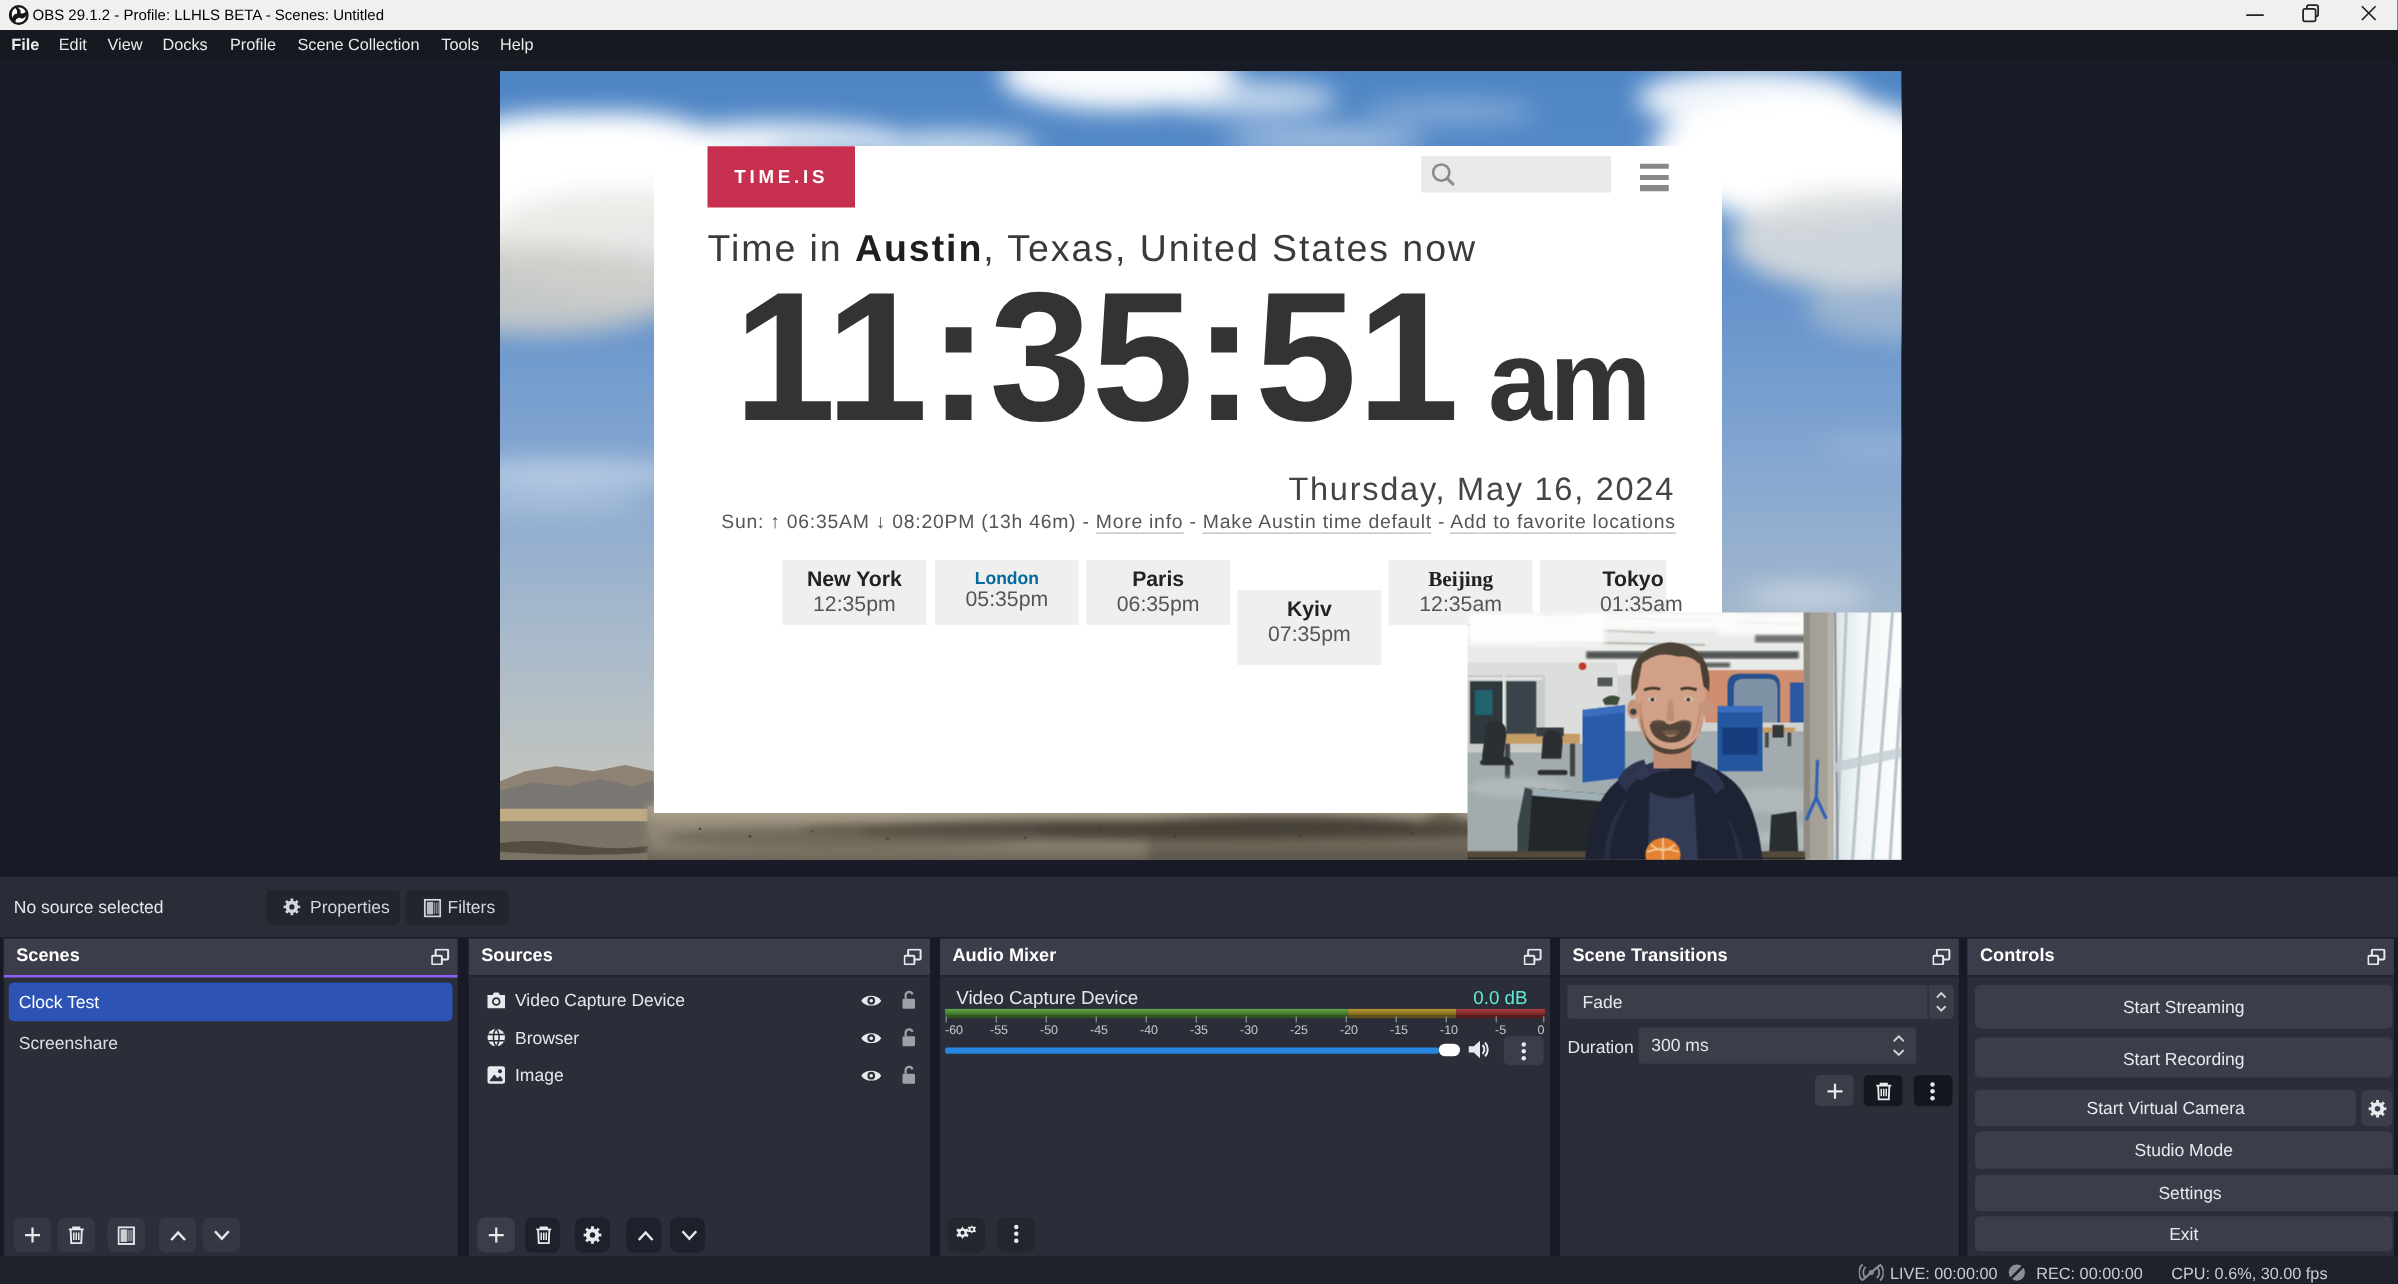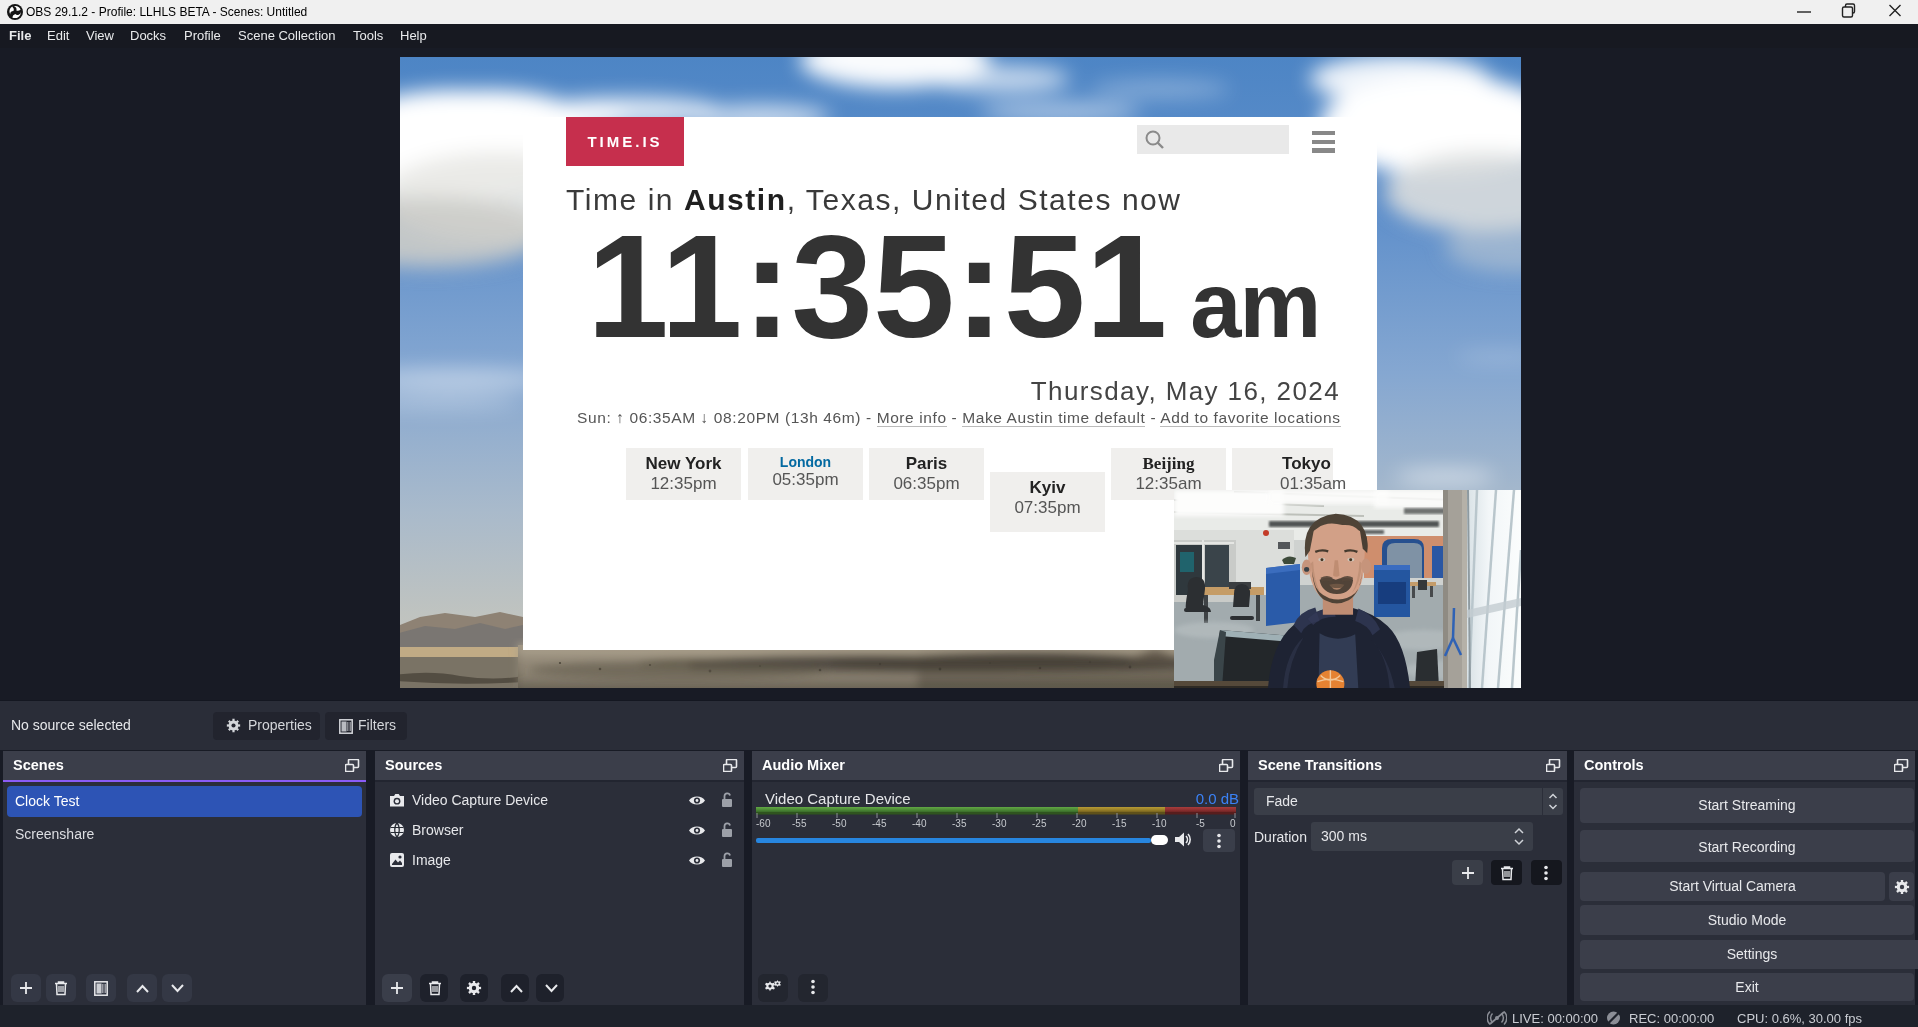--- a/index.html
+++ b/index.html
@@ -503,21 +503,21 @@
 
   <div class="abs" style="left:752px;top:1px;width:488px;height:254px;background:#2b2e39;">
     <div class="abs" style="left:0;top:0;width:100%;height:31px;background:#3b3e4a;border-bottom:2px solid #222530;color:#fff;font-size:14.5px;font-weight:bold;">
         <span class="abs" style="left:10px;top:6px;">Audio Mixer</span>
       <svg class="abs" style="right:6px;top:8px;" width="15" height="13" viewBox="0 0 15 13">
           <rect x="3.5" y="0.5" width="10" height="8" fill="none" stroke="#e8e9ec" stroke-width="1.6" rx="1"></rect>
           <rect x="0.5" y="5.5" width="8" height="7" fill="#3b3e4a" stroke="#e8e9ec" stroke-width="1.6" rx="1"></rect>
         </svg>
     </div>
     <span class="abs" style="left:13px;top:39px;font-size:15px;color:#e6e7ea;">Video Capture Device</span>
-    <span class="abs" style="right:1px;top:39px;font-size:15px;color:#3b82f6;">0.0 dB</span>
+    <span class="abs" style="right:18px;top:39px;font-size:15px;color:#5eead4;">0.0 dB</span>
 
     <svg class="abs" style="left:4px;top:56px;" width="480" height="22" viewBox="0 0 480 22">
       <linearGradient id="mgrn" x1="0" y1="0" x2="0" y2="1">
           <stop offset="0" stop-color="#62a845"></stop>
           <stop offset="0.55" stop-color="#4c8a36"></stop>
           <stop offset="1" stop-color="#3a6b2a"></stop>
         </linearGradient>
       <linearGradient id="mylw" x1="0" y1="0" x2="0" y2="1">
           <stop offset="0" stop-color="#b79b35"></stop>
           <stop offset="0.55" stop-color="#9a8128"></stop>

